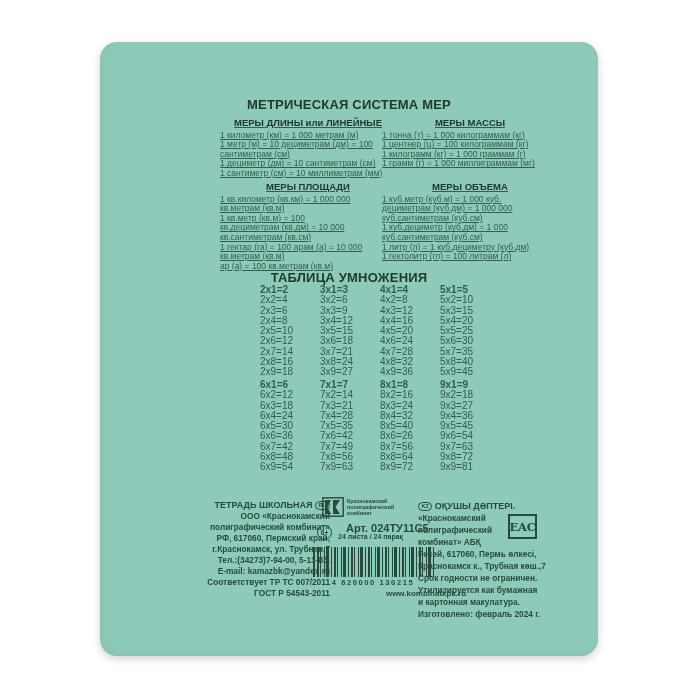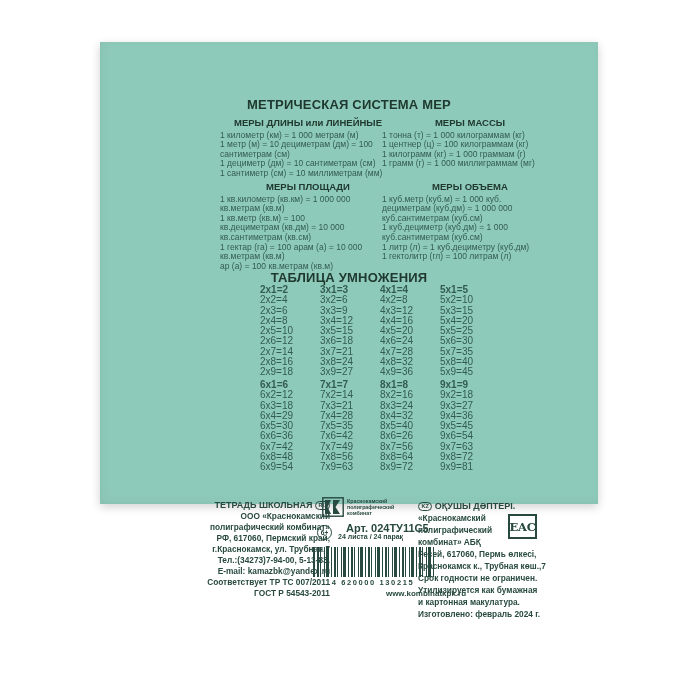--- a/index.html
+++ b/index.html
@@ -2,31 +2,32 @@
 <html><head>
 <meta charset="utf-8">
 <style>
   html,body{margin:0;padding:0;}
   body{
     width:700px;height:700px;position:relative;background:#ffffff;
     font-family:"Liberation Sans", sans-serif;
     overflow:hidden;
   }
   .cover{
-    position:absolute;left:100px;top:42px;width:498px;height:462px;
+    position:absolute;left:100px;top:42px;width:498px;height:614px;
     background:var(--cover,#8ecaba);
     color:var(--ink,#335c50);
     box-shadow:0 3px 9px rgba(0,0,0,.18), inset 2px -2px 10px rgba(0,0,0,.05);
+    border-radius:17px;
   }
   .abs{position:absolute;}
   .metric-title{
     left:0;right:0;top:55px;text-align:center;
     font-weight:bold;font-size:13px;letter-spacing:.2px;color:var(--ink-dark,#20392f);
   }
-  .sec{width:176px;font-size:8.5px;line-height:9.6px;}
+  .sec{width:176px;font-size:8.5px;line-height:9.6px;text-decoration:underline;}
   .sec-h{
     width:150px;margin:0 auto 3px auto;text-align:center;
     font-weight:bold;font-size:9.5px;color:var(--ink-dark,#20392f);white-space:nowrap;
   }
   .s0{left:120px;top:76px;}
   .s1{left:282px;top:76px;}
   .s2{left:120px;top:140px;}
   .s3{left:282px;top:140px;}
   .mline{white-space:nowrap;}
   .mult-title{
@@ -194,21 +195,21 @@
         <div>5х7=35</div>
         <div>5х8=40</div>
         <div>5х9=45</div>
       </div>
     </div>
   <div class="abs mblock mb1">
       <div class="mcol">
         <div>6х1=6</div>
         <div>6х2=12</div>
         <div>6х3=18</div>
-        <div>6х4=29</div>
+        <div>6х4=24</div>
         <div>6х5=30</div>
         <div>6х6=36</div>
         <div>6х7=42</div>
         <div>6х8=48</div>
         <div>6х9=54</div>
       </div>
       <div class="mcol">
         <div>7х1=7</div>
         <div>7х2=14</div>
         <div>7х3=21</div>

